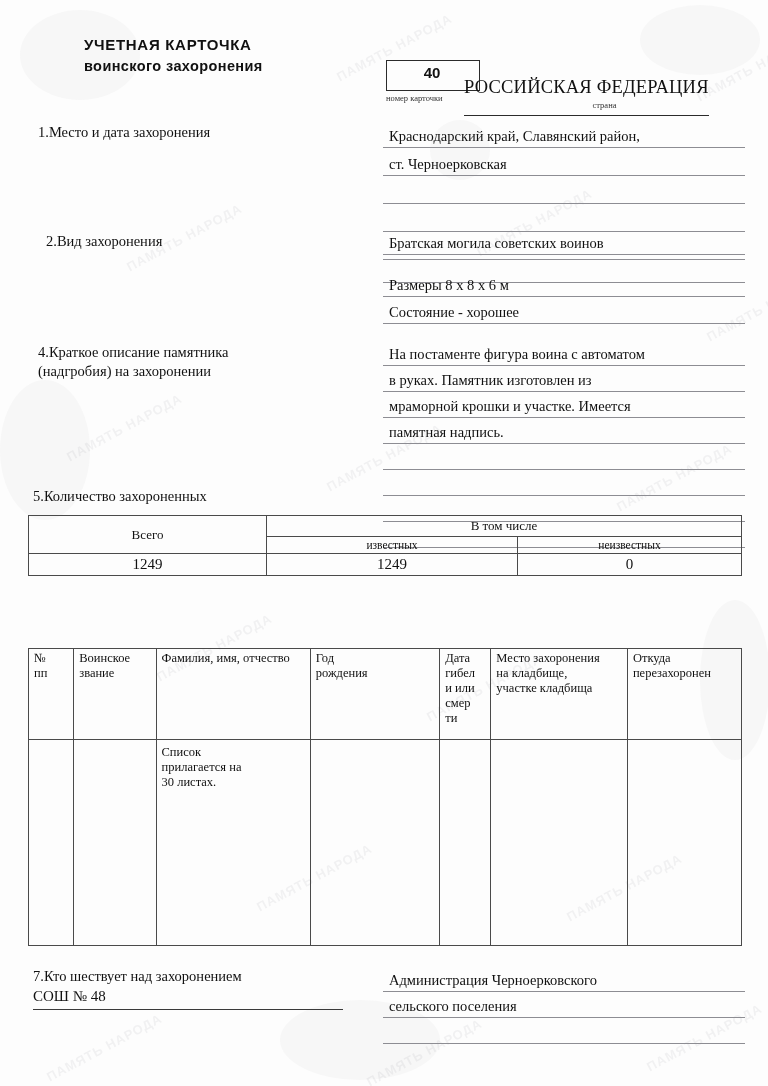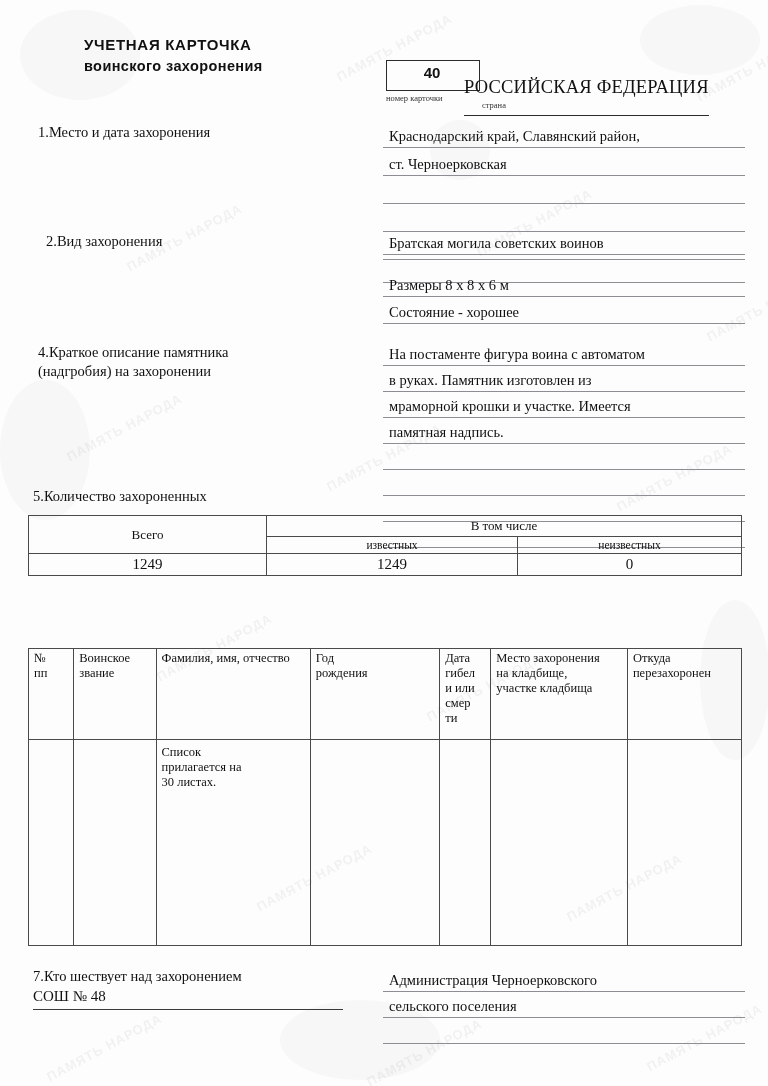--- a/index.html
+++ b/index.html
@@ -78,21 +78,21 @@
     left: 464px; top: 77px;
     font-size: 18.5px;
     letter-spacing: 0.2px;
     border-bottom: 1.3px solid #2b2b2b;
     padding-bottom: 17px;
   }
   #country-caption {
     position: absolute;
     left: 482px; top: 100px;
     width: 245px;
-    text-align: left;
+    text-align: center;
     font-size: 8.5px;
     color: #333;
   }
 
   
   .sec-label {
     position: absolute;
     font-size: 14.5px;
     line-height: 19px;
     white-space: pre-line;

